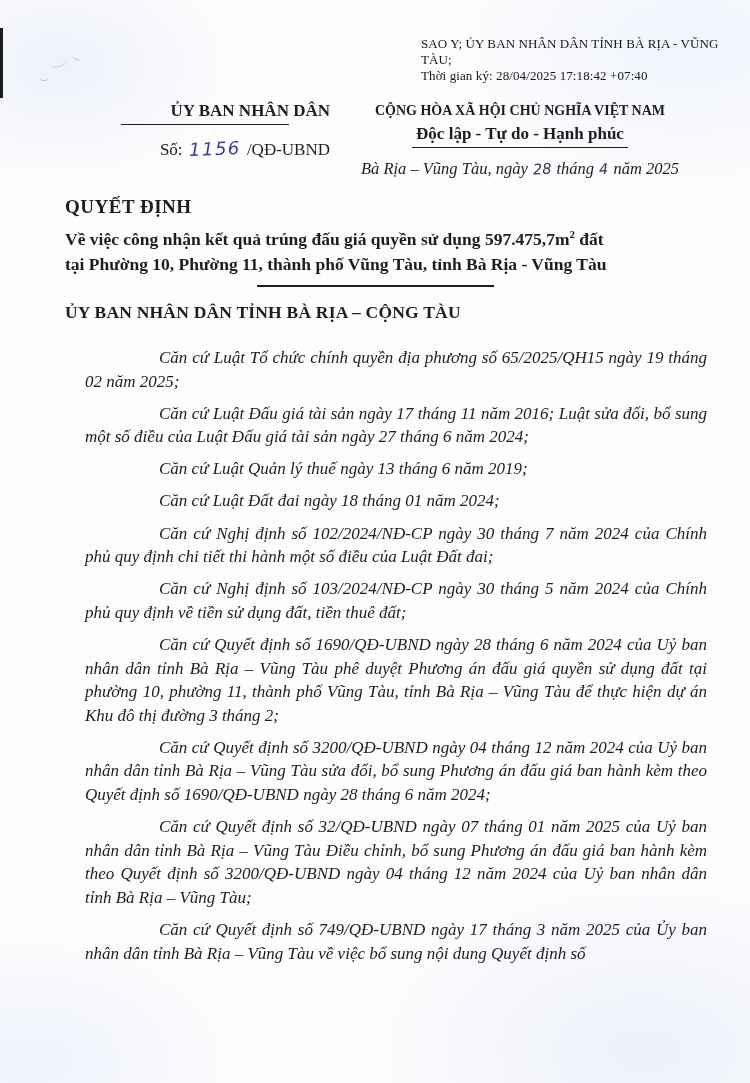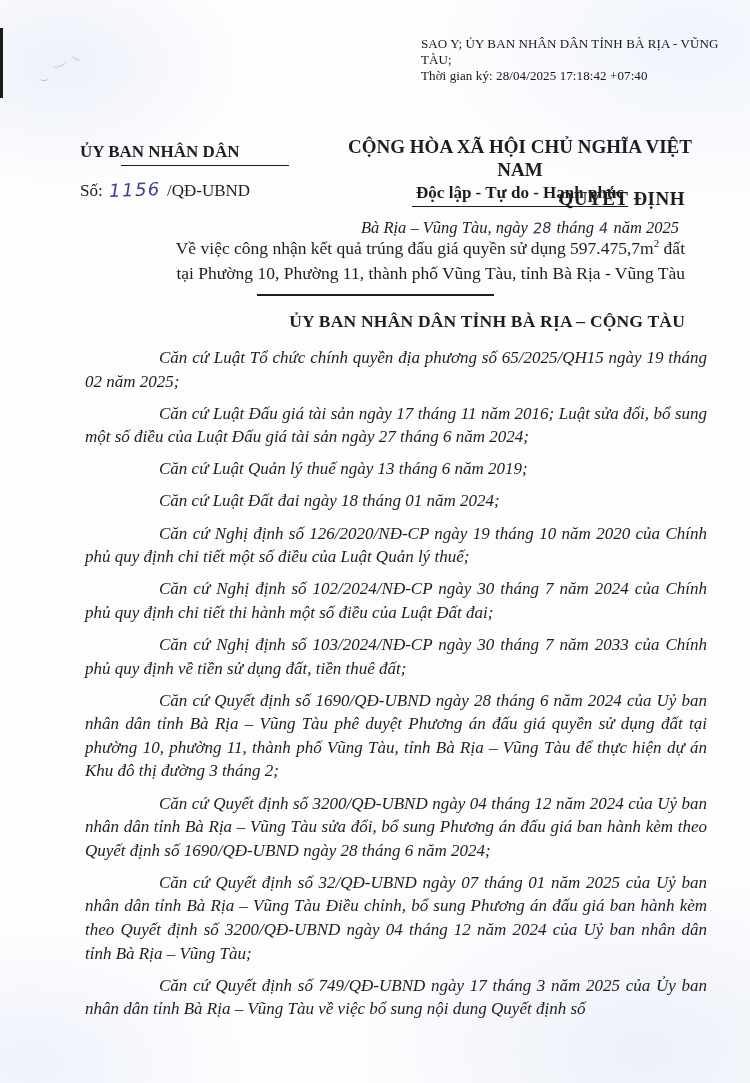--- a/index.html
+++ b/index.html
@@ -19,36 +19,36 @@
   }
   .edge-line{position:absolute;left:0;top:28px;width:3px;height:70px;background:#1b1b1b;}
   .pencil{position:absolute;border-bottom:1.5px solid #8a93a8;opacity:.55;border-radius:50%;}
   .pm1{left:52px;top:60px;width:14px;height:6px;transform:rotate(-18deg);}
   .pm2{left:72px;top:54px;width:10px;height:5px;transform:rotate(24deg);}
   .pm3{left:40px;top:76px;width:8px;height:4px;transform:rotate(-5deg);}
 
   .stamp{position:absolute;left:421px;top:36px;font-size:13px;line-height:16px;color:#161616;letter-spacing:.1px;}
 
   .header{position:absolute;top:99px;left:80px;width:630px;display:flex;}
-  .h-left{width:250px;text-align:left;margin-top:41px;}
+  .h-left{width:250px;text-align:right;}
   .h-right{flex:1;text-align:center;}
   .h-bold{font-weight:bold;font-size:17px;line-height:23px;}
-  .h-bold-sm{font-weight:bold;font-size:19px;line-height:23px;margin-top:36px;}
+  .h-bold-sm{font-weight:bold;font-size:14px;line-height:23px;}
   .rule{height:0;border-bottom:1.6px solid #1d1d20;margin:2px auto 0;}
   .rule-left{width:168px;}
   .rule-right{width:216px;}
   .so-line{margin-top:13px;font-size:17px;}
   .date-line{margin-top:11px;font-size:16.5px;font-style:italic;}
   .hw{display:inline-block;font-family:"DejaVu Sans",sans-serif;font-style:italic;}
   .hw-blue{color:#3d3f9b;font-size:18px;letter-spacing:1.5px;transform:rotate(-2deg);margin:0 2px;}
   .hw-dark{color:#31344a;font-size:14.5px;transform:rotate(-3deg);margin:0 1px;}
 
-  .title{position:absolute;top:188px;left:65px;width:620px;text-align:right;}
+  .title{position:absolute;top:196px;left:65px;width:620px;text-align:left;}
   .t-head{font-weight:bold;font-size:19px;letter-spacing:.5px;}
-  .t-sub{font-weight:normal;font-size:17.5px;line-height:25px;margin-top:21px;}
+  .t-sub{font-weight:bold;font-size:17.5px;line-height:25px;margin-top:4px;}
   .t-sub sup{font-size:11px;}
   .t-rule{width:237px;height:0;border-bottom:2px solid #1d1d20;margin:8px auto 0;}
   .t-auth{font-weight:bold;font-size:17.5px;margin-top:15px;letter-spacing:.2px;}
 
   .body-text{position:absolute;top:346px;left:85px;width:622px;font-style:italic;font-size:17px;line-height:23.6px;text-align:justify;}
   .body-text p{margin:0 0 8.5px 0;text-indent:74px;font-style:italic;}
 </style>
 </head>
 <body>
 
@@ -98,22 +98,21 @@
     </div>
     <div class="t-rule"></div>
     <div class="t-auth">ỦY BAN NHÂN DÂN TỈNH BÀ RỊA – CỘNG TÀU</div>
   </div>
 
   <div class="body-text">
     <p>Căn cứ Luật Tổ chức chính quyền địa phương số 65/2025/QH15 ngày 19 tháng 02 năm 2025;</p>
     <p>Căn cứ Luật Đấu giá tài sản ngày 17 tháng 11 năm 2016; Luật sửa đổi, bổ sung một số điều của Luật Đấu giá tài sản ngày 27 tháng 6 năm 2024;</p>
     <p>Căn cứ Luật Quản lý thuế ngày 13 tháng 6 năm 2019;</p>
     <p>Căn cứ Luật Đất đai ngày 18 tháng 01 năm 2024;</p>
-    <p>Căn cứ Nghị định số 126/2020/NĐ-CP ngày 19 tháng 10 năm 2020 của Chính phủ quy định chi tiết một số điều của Luật Quản lý thuế;</p>
     <p>Căn cứ Nghị định số 102/2024/NĐ-CP ngày 30 tháng 7 năm 2024 của Chính phủ quy định chi tiết thi hành một số điều của Luật Đất đai;</p>
-    <p>Căn cứ Nghị định số 103/2024/NĐ-CP ngày 30 tháng 7 năm 2033 của Chính phủ quy định về tiền sử dụng đất, tiền thuê đất;</p>
+    <p>Căn cứ Nghị định số 103/2024/NĐ-CP ngày 30 tháng 5 năm 2024 của Chính phủ quy định về tiền sử dụng đất, tiền thuê đất;</p>
     <p>Căn cứ Quyết định số 1690/QĐ-UBND ngày 28 tháng 6 năm 2024 của Uỷ ban nhân dân tỉnh Bà Rịa – Vũng Tàu phê duyệt Phương án đấu giá quyền sử dụng đất tại phường 10, phường 11, thành phố Vũng Tàu, tỉnh Bà Rịa – Vũng Tàu để thực hiện dự án Khu đô thị đường 3 tháng 2;</p>
     <p>Căn cứ Quyết định số 3200/QĐ-UBND ngày 04 tháng 12 năm 2024 của Uỷ ban nhân dân tỉnh Bà Rịa – Vũng Tàu sửa đổi, bổ sung Phương án đấu giá ban hành kèm theo Quyết định số 1690/QĐ-UBND ngày 28 tháng 6 năm 2024;</p>
     <p>Căn cứ Quyết định số 32/QĐ-UBND ngày 07 tháng 01 năm 2025 của Uỷ ban nhân dân tỉnh Bà Rịa – Vũng Tàu Điều chỉnh, bổ sung Phương án đấu giá ban hành kèm theo Quyết định số 3200/QĐ-UBND ngày 04 tháng 12 năm 2024 của Uỷ ban nhân dân tỉnh Bà Rịa – Vũng Tàu;</p>
     <p>Căn cứ Quyết định số 749/QĐ-UBND ngày 17 tháng 3 năm 2025 của Ủy ban nhân dân tỉnh Bà Rịa – Vũng Tàu về việc bổ sung nội dung Quyết định số</p>
   </div>
 
 </div>
 
 </body></html>

